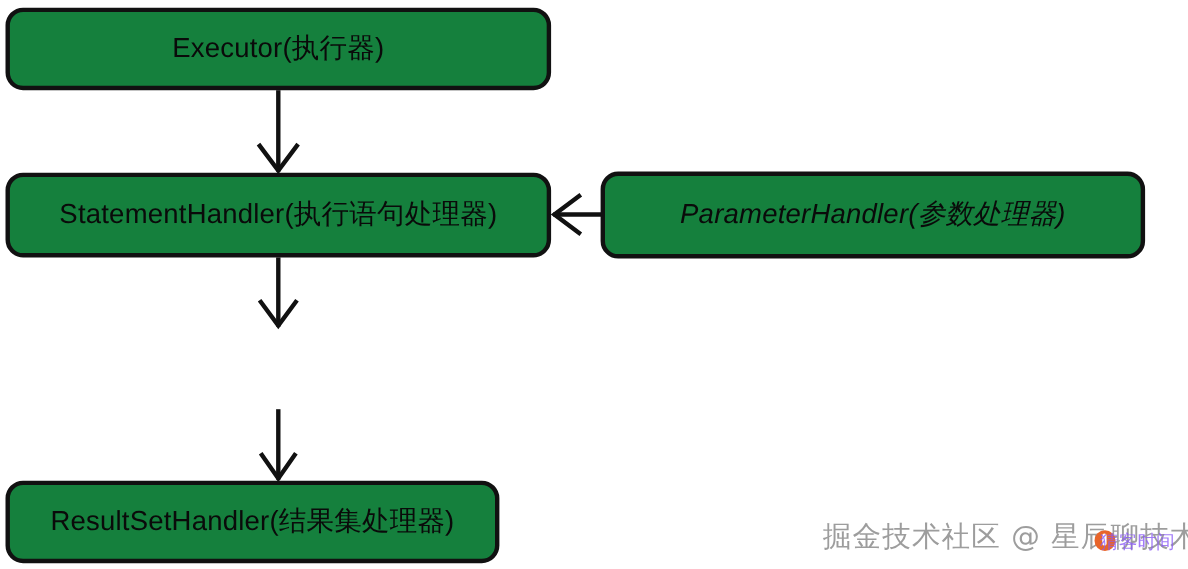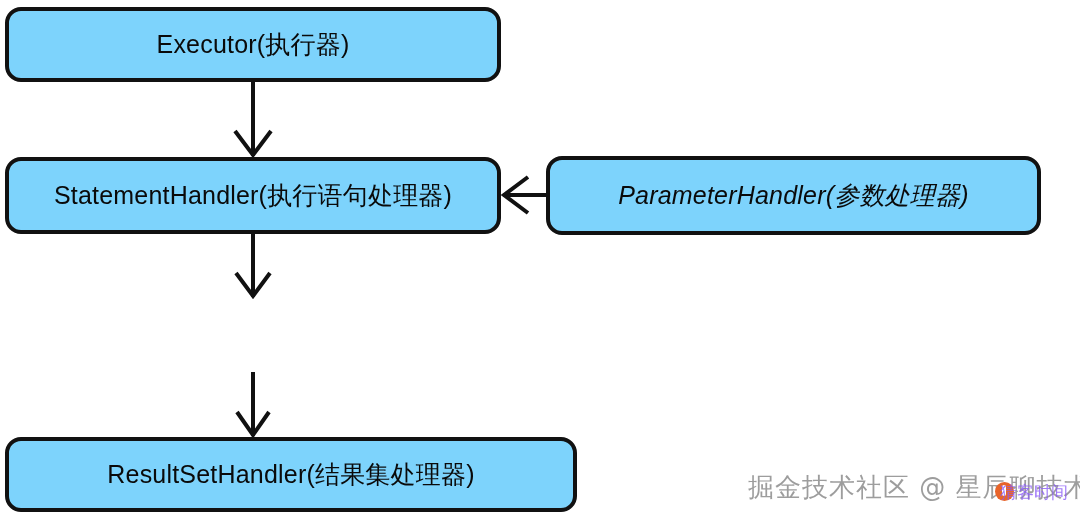--- a/index.html
+++ b/index.html
@@ -17,21 +17,21 @@
   #canvas {
     position: absolute;
     left: 0;
     top: 0;
     width: 1080px;
     height: 517px;
   }
   .node {
     position: absolute;
     box-sizing: border-box;
-    background: #7dd3fc;
+    background: #15803d;
     border: 4px solid #111111;
     display: flex;
     align-items: center;
     justify-content: center;
     color: #0a0a0a;
     white-space: nowrap;
     letter-spacing: 0.2px;
   }
   .node.rounded {
     border-radius: 16px;
@@ -54,21 +54,21 @@
   #node-statementhandler {
     left: 5px; top: 157px; width: 496px; height: 77px;
   }
   #node-parameterhandler {
     left: 546px; top: 156px; width: 495px; height: 79px; font-style: italic;
   }
   #node-database {
     left: 150px; top: 298px; width: 209px; height: 74px;
   }
   #node-resultsethandler {
-    left: 5px; top: 437px; width: 572px; height: 75px;
+    left: 5px; top: 437px; width: 449px; height: 75px;
   }
   
   #arrows {
     position: absolute;
     left: 0; top: 0;
     width: 1080px; height: 517px;
     pointer-events: none;
   }
   
   .watermark {

